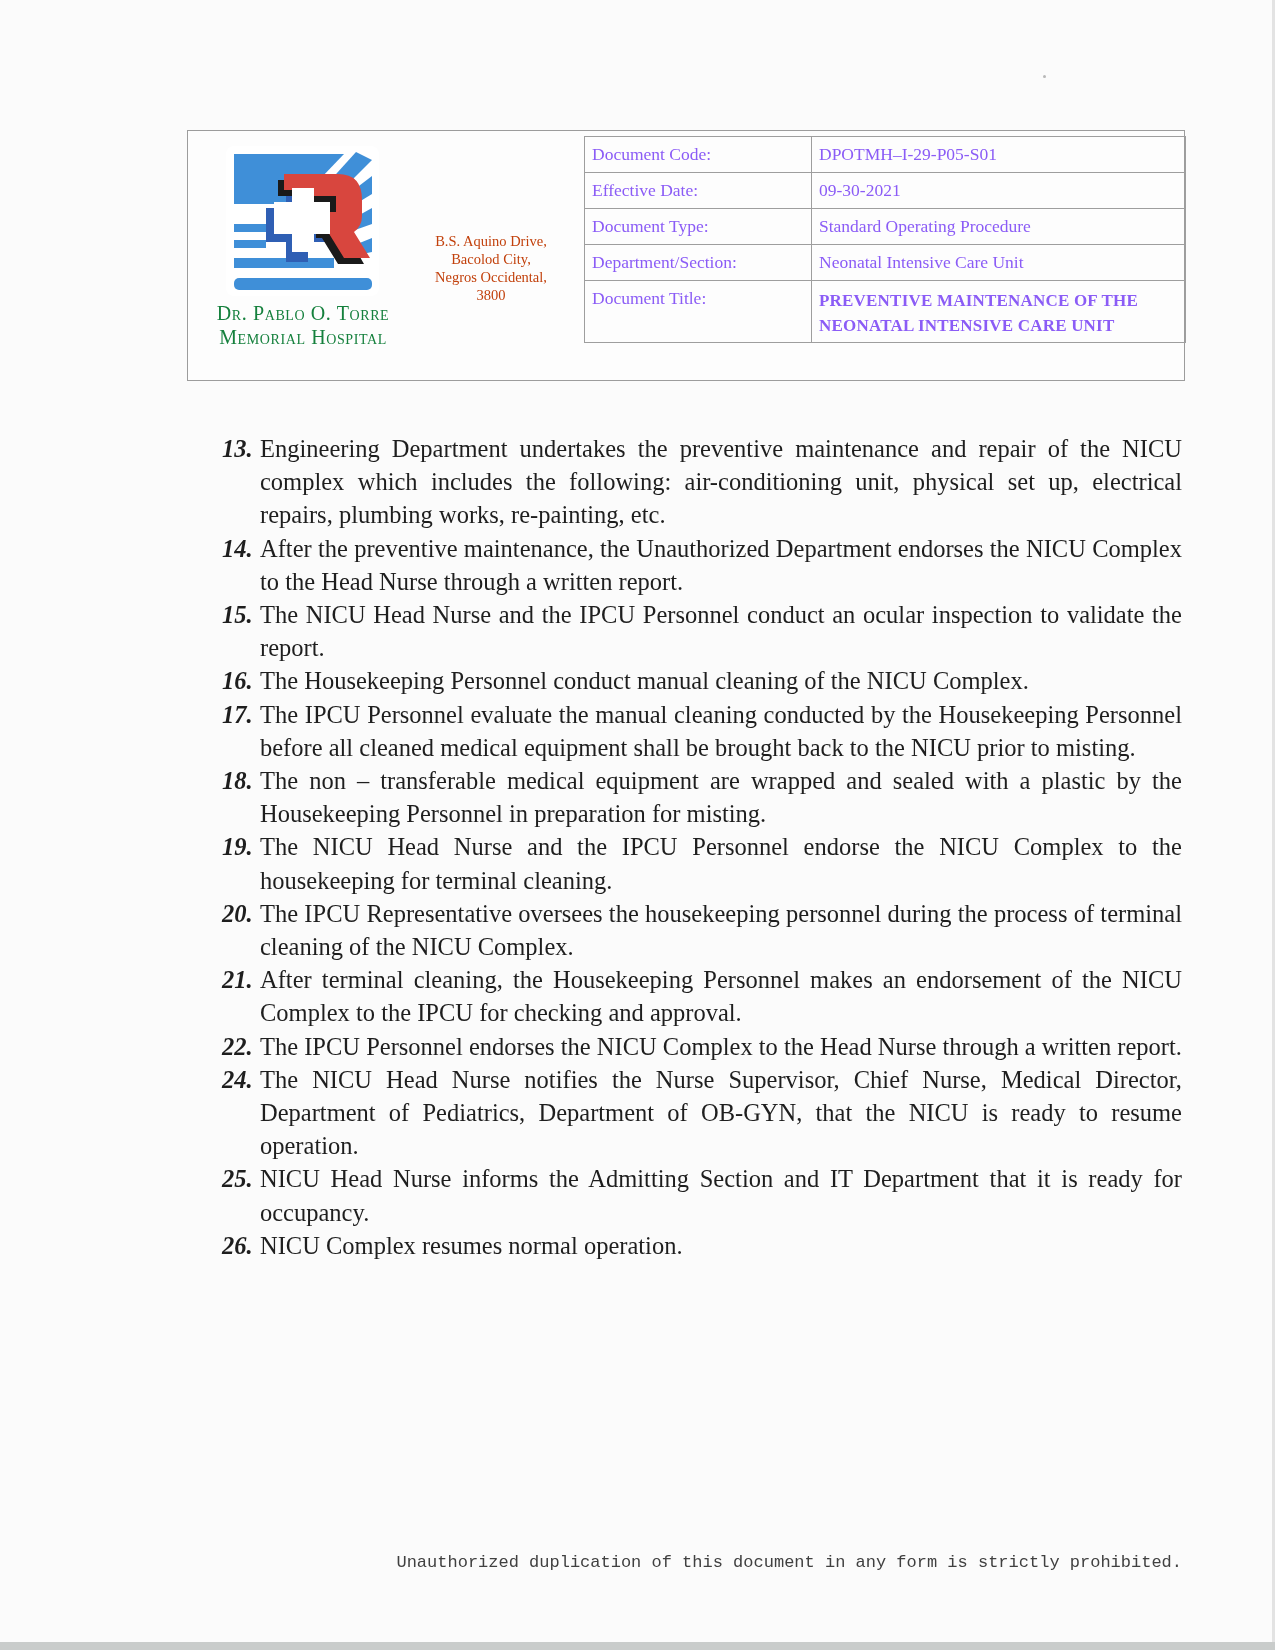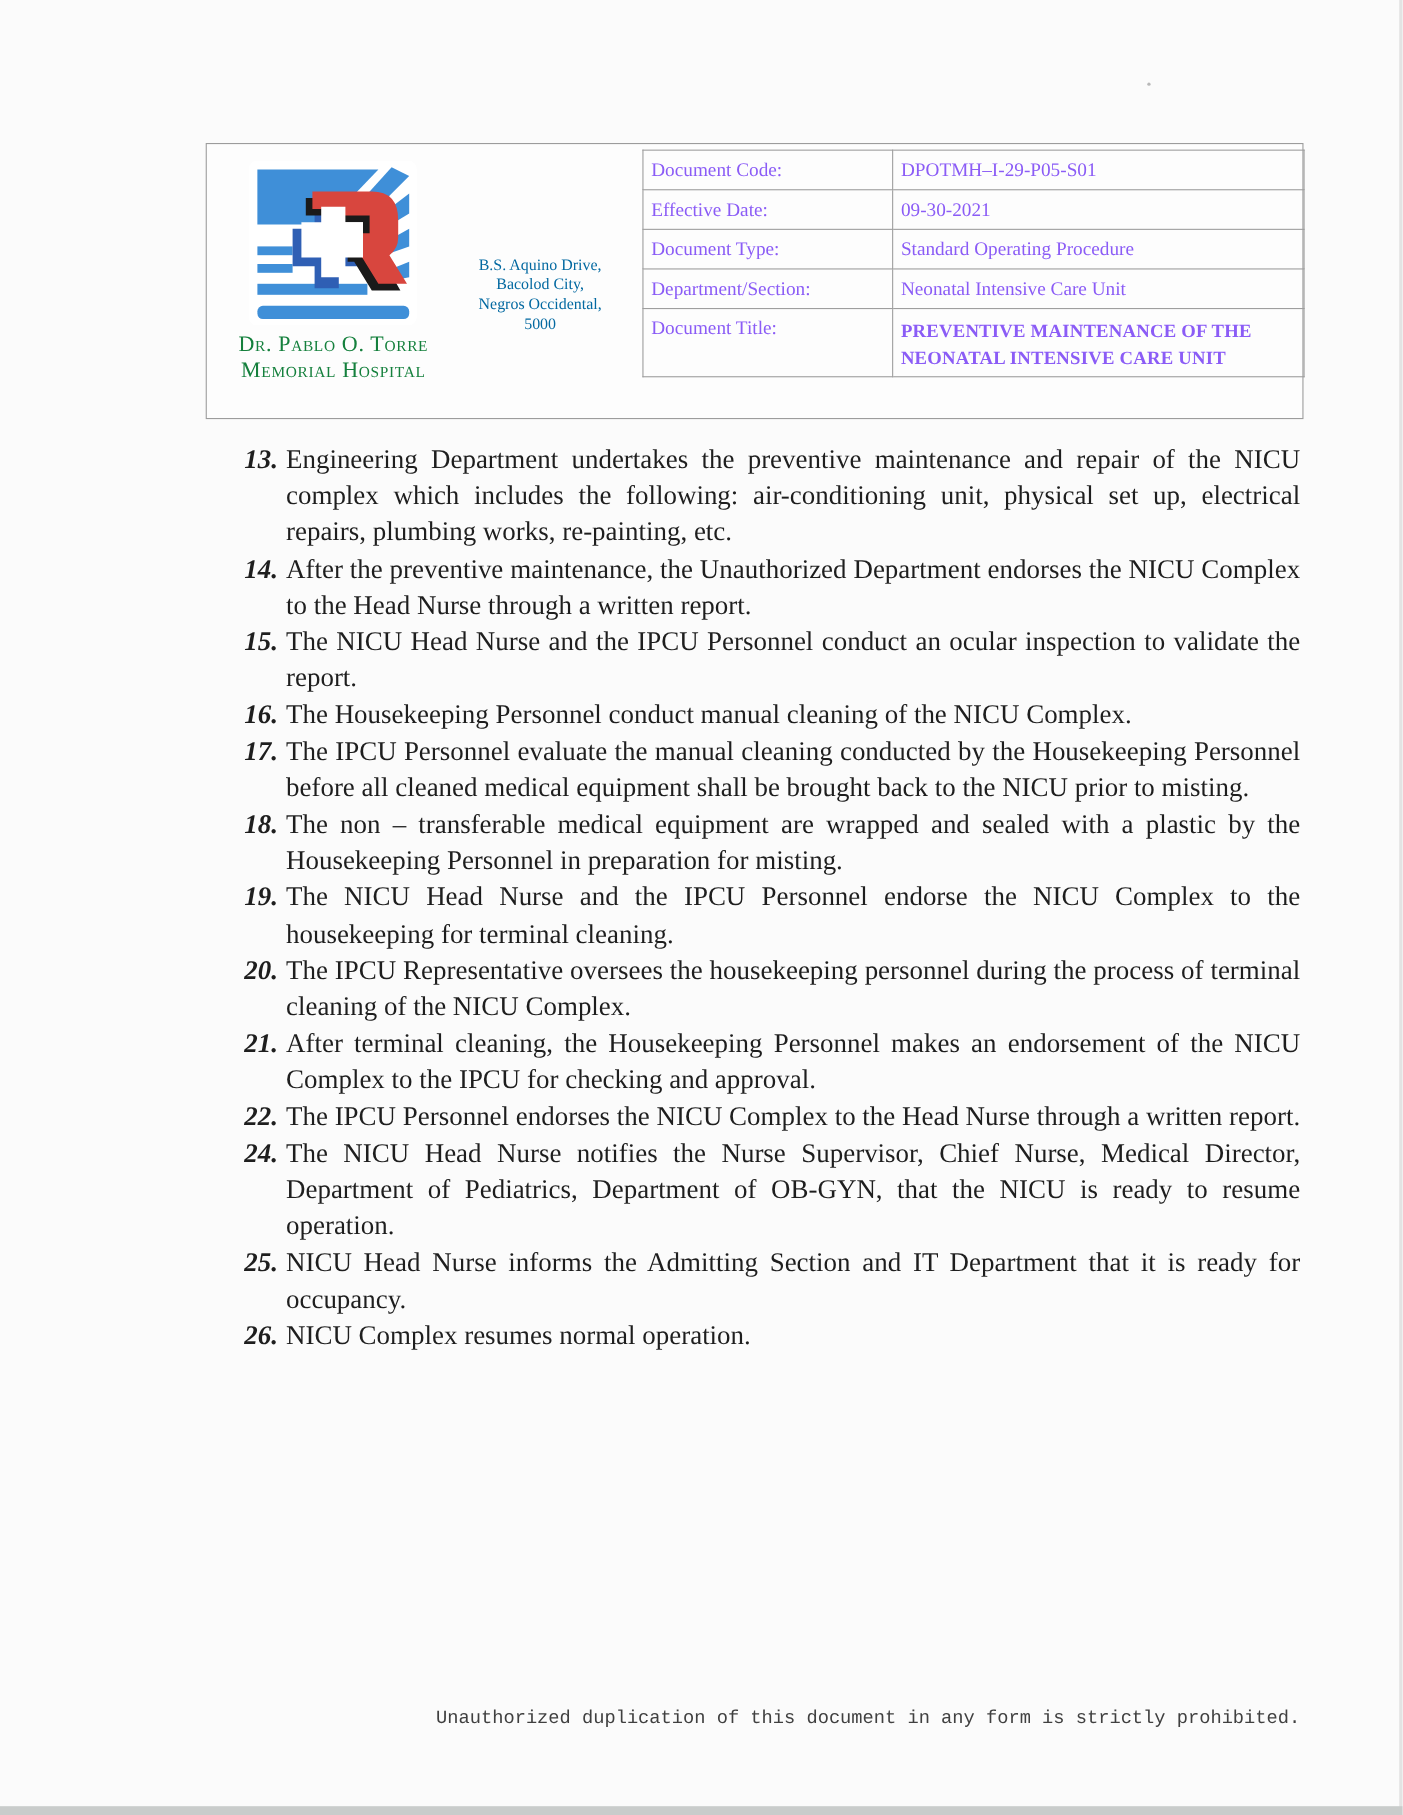--- a/index.html
+++ b/index.html
@@ -76,21 +76,21 @@
       color: #15803d;
     }
     .address {
       position: absolute;
       left: 228px; top: 101px;
       width: 150px;
       text-align: center;
       font-family: "Liberation Serif", serif;
       font-size: 14.5px;
       line-height: 18px;
-      color: #0369a1;
+      color: #c2410c;
     }
     .address div { white-space: nowrap; }
 
     .meta-table {
       position: absolute;
       left: 396px; top: 5px;
       width: 602px;
       border-collapse: collapse;
       font-family: "Liberation Serif", serif;
       font-size: 17.5px;
@@ -112,21 +112,21 @@
       line-height: 25px;
       letter-spacing: 0.2px;
     }
     
     .meta-table tr td:last-child { border-right: 1px solid #9e9e9e; }
 
     
     .steps {
       position: absolute;
       left: 222px;
-      top: 401px;
+      top: 432px;
       width: 960px;
       margin: 0; padding: 0;
       list-style: none;
       font-family: "Liberation Serif", "DejaVu Serif", serif;
       font-size: 24.5px;
       line-height: 33.2px;
       color: #1e1e1e;
     }
     .step {
       position: relative;
@@ -182,21 +182,21 @@
         <path d="M48 56 H66 V42 H88 V56 H104 V88 H88 V106 H66 V88 H48 Z" fill="#ffffff"></path>
       </svg>
       <div class="hospital-name">
         <div>Dr. Pablo O. Torre</div>
         <div>Memorial Hospital</div>
       </div>
       <div class="address">
         <div>B.S. Aquino Drive,</div>
         <div>Bacolod City,</div>
         <div>Negros Occidental,</div>
-        <div>5000</div>
+        <div>3800</div>
       </div>
     </div>
 
     <table class="meta-table">
       <tbody>
           <tr>
         <td class="lbl">Document Code:</td>
         <td>DPOTMH–I-29-P05-S01</td>
       </tr>
       <tr>

